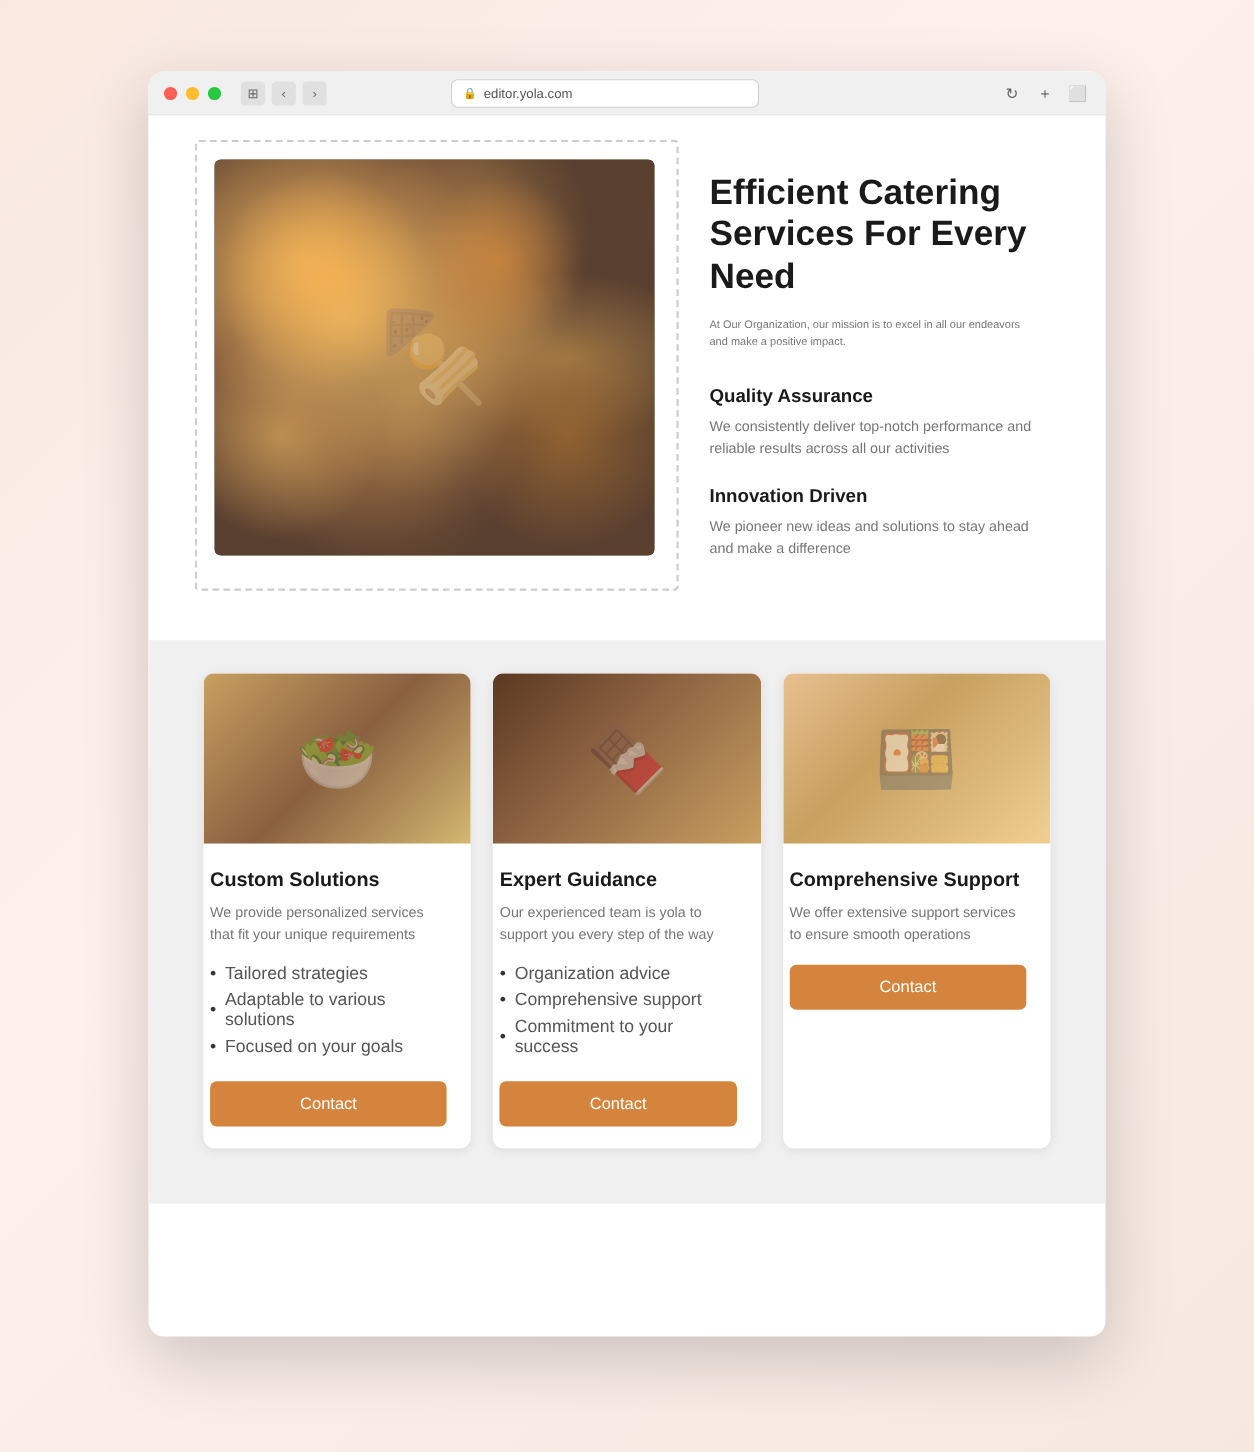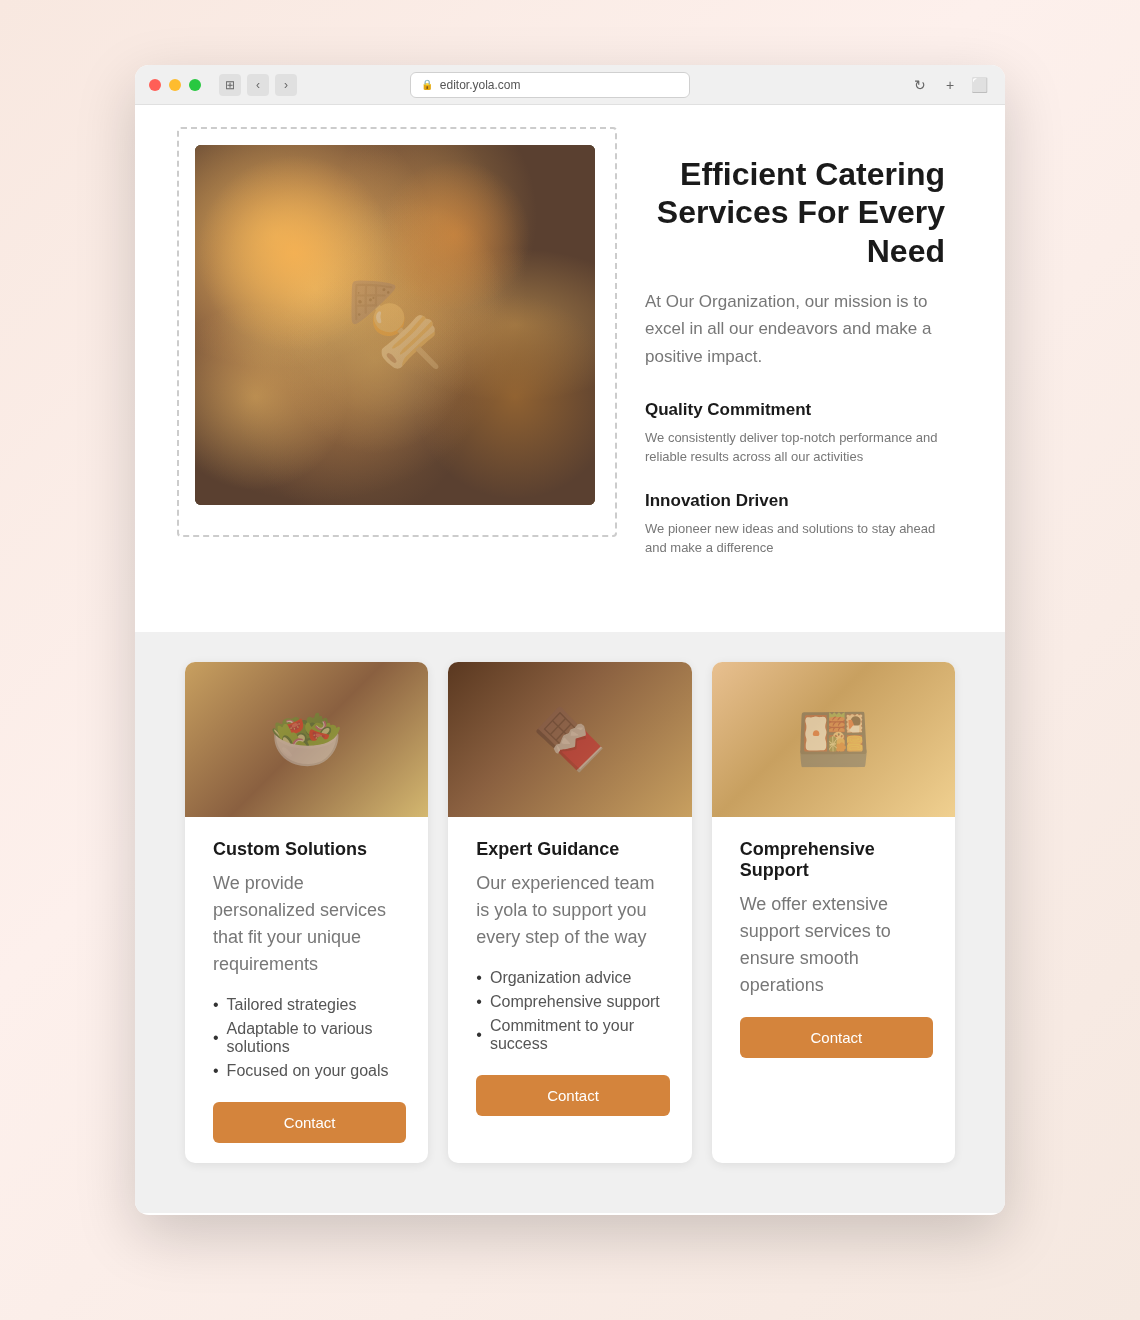--- a/index.html
+++ b/index.html
@@ -178,25 +178,24 @@
       flex: 1;
       padding-top: 10px;
     }
 
     .hero-title {
       font-size: 32px;
       font-weight: 700;
       color: #1a1a1a;
       line-height: 1.2;
       margin-bottom: 18px;
-      text-align: right;
     }
 
     .hero-subtitle {
-      font-size: 17px;
+      font-size: 10px;
       color: #777;
       line-height: 1.6;
       margin-bottom: 30px;
     }
 
     .feature-title {
       font-size: 17px;
       font-weight: 700;
       color: #1a1a1a;
       margin-bottom: 8px;
@@ -272,32 +271,32 @@
     .card-img-food3::after {
       content: '🍱';
       position: absolute;
       top: 50%; left: 50%;
       transform: translate(-50%, -50%);
       font-size: 60px;
       opacity: 0.4;
     }
 
     .card-body {
-      padding: 22px 22px 20px 28px;
+      padding: 22px 22px 20px 6px;
     }
 
     .card-title {
       font-size: 18px;
       font-weight: 700;
       color: #1a1a1a;
       margin-bottom: 10px;
     }
 
     .card-desc {
-      font-size: 18px;
+      font-size: 13px;
       color: #777;
       line-height: 1.5;
       margin-bottom: 18px;
     }
 
     .card-list {
       list-style: none;
       margin-bottom: 22px;
     }
 
@@ -379,21 +378,21 @@
             <div class="img-overlay-catering"></div>
           </div>
         </div>
       </div>
 
       <div class="hero-text">
         <h1 class="hero-title">Efficient Catering Services For Every Need</h1>
         <p class="hero-subtitle">At Our Organization, our mission is to excel in all our endeavors and make a positive impact.</p>
 
         <div>
-          <div class="feature-title">Quality Commitment</div>
+          <div class="feature-title">Quality Assurance</div>
           <p class="feature-desc">We consistently deliver top-notch performance and reliable results across all our activities</p>
         </div>
 
         <div>
           <div class="feature-title">Innovation Driven</div>
           <p class="feature-desc">We pioneer new ideas and solutions to stay ahead and make a difference</p>
         </div>
       </div>
     </div>
 

